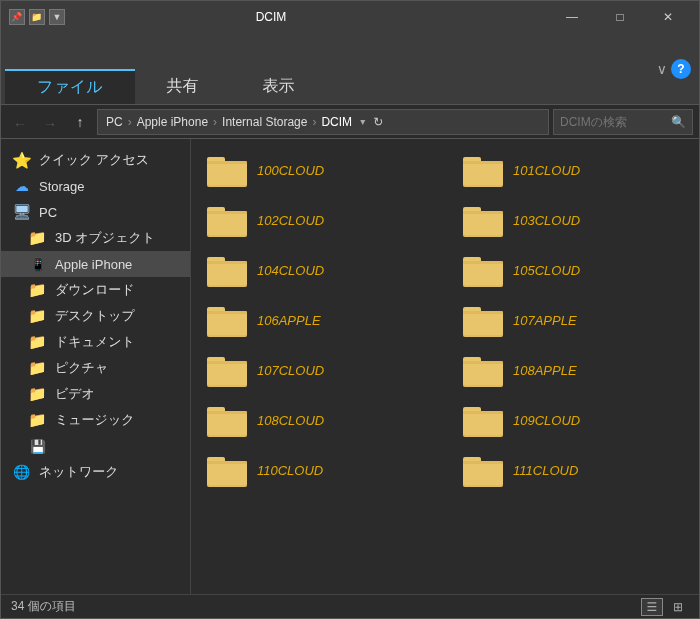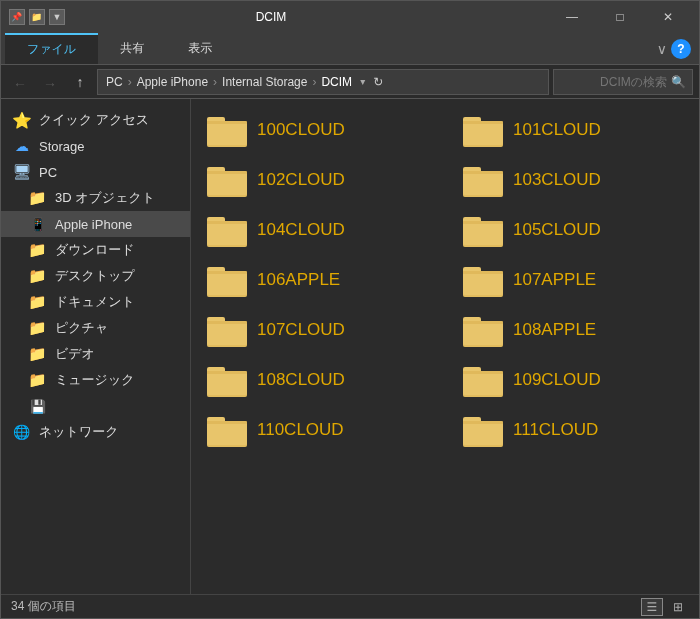--- a/index.html
+++ b/index.html
@@ -74,24 +74,25 @@
       background: #3c3c3c;
       border-bottom: 1px solid #555;
       flex-shrink: 0;
     }
     .ribbon-tabs {
       display: flex;
       align-items: center;
       padding: 0 4px;
     }
     .ribbon-tab {
-      padding: 6px 22px;
-      font-size: 12px;
+      padding: 6px 32px;
+      font-size: 16px;
       color: #ddd;
       cursor: pointer;
+      margin-top: 36px;
     }
     .ribbon-tab.active {
       background: #2b2b2b;
       color: #4fc3f7;
       border-top: 2px solid #4fc3f7;
     }
     .ribbon-right {
       margin-left: auto;
       display: flex;
       align-items: center;
@@ -183,21 +184,20 @@
       padding: 0 6px;
       gap: 4px;
     }
     .search-input {
       background: transparent;
       border: none;
       outline: none;
       color: #ddd;
       font-size: 12px;
       width: 100%;
-      text-align: right;
     }
     .search-icon { color: #aaa; font-size: 12px; }
 
     
     .main-content {
       display: flex;
       flex: 1;
       overflow: hidden;
     }
 
@@ -261,21 +261,22 @@
       height: 34px;
       position: relative;
       flex-shrink: 0;
     }
     .folder-icon-big svg {
       width: 100%;
       height: 100%;
     }
     .file-name {
       color: #e0a800;
-      font-size: 17px;
+      font-size: 13px;
+      font-style: italic;
     }
 
     
     .file-list::-webkit-scrollbar { width: 12px; }
     .file-list::-webkit-scrollbar-track { background: #3c3c3c; }
     .file-list::-webkit-scrollbar-thumb { background: #666; }
     .sidebar::-webkit-scrollbar { width: 6px; }
     .sidebar::-webkit-scrollbar-track { background: #2b2b2b; }
     .sidebar::-webkit-scrollbar-thumb { background: #555; }
 

